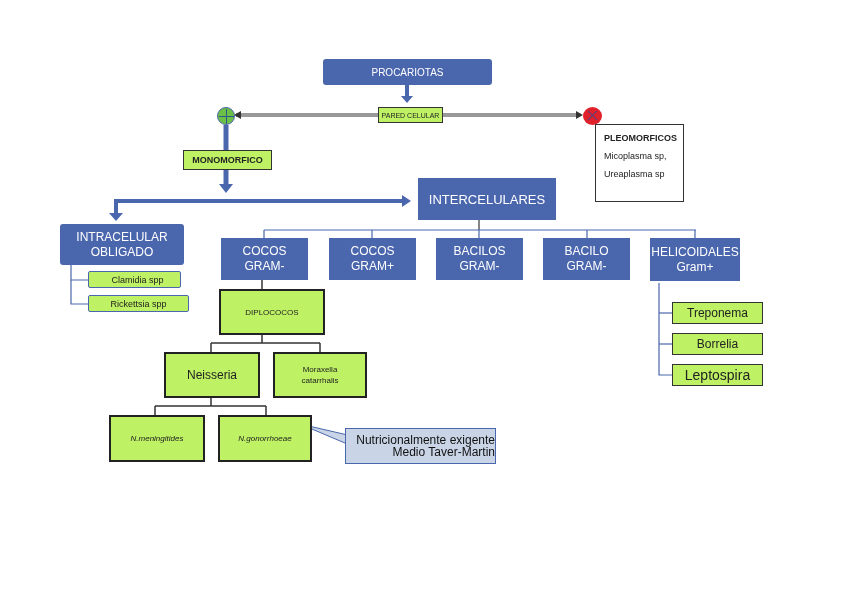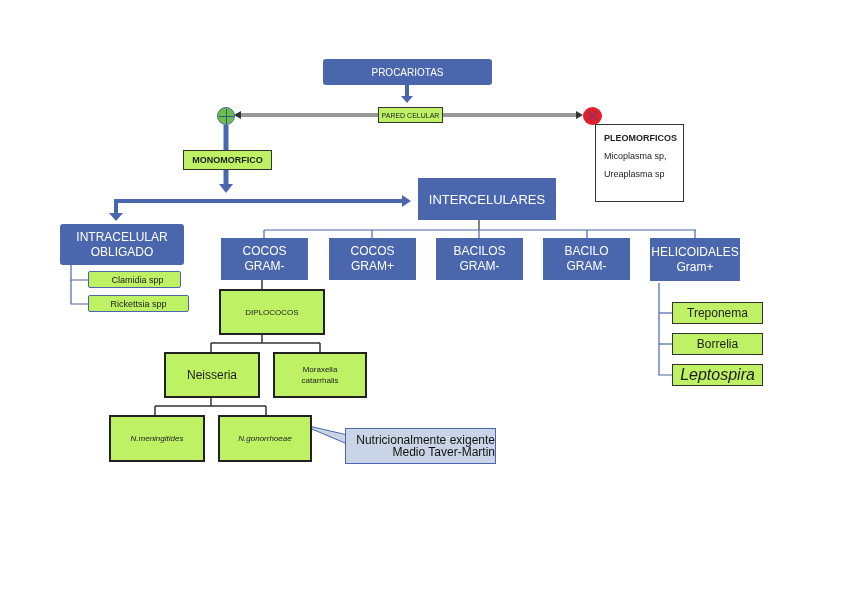--- a/index.html
+++ b/index.html
@@ -134,21 +134,21 @@
   <span>HELICOIDALES</span>
     <span>Gram+</span>
   </div>
 
 <div class="abs wbox" style="left:672px;top:302px;width:91px;height:22px;font-size:12px;">
     <span>Treponema</span>
   </div>
 <div class="abs wbox" style="left:672px;top:333px;width:91px;height:22px;font-size:12px;">
     <span>Borrelia</span>
   </div>
-<div class="abs wbox" style="left:672px;top:364px;width:91px;height:22px;font-size:16px;font-style:italic;">
+<div class="abs wbox" style="left:672px;top:364px;width:91px;height:22px;font-size:14px;">
     <span>Leptospira</span>
   </div>
 
 <div class="abs wbox" style="left:219px;top:289px;width:106px;height:46px;font-size:8px;border:2px solid #222;">
     <span>DIPLOCOCOS</span>
   </div>
 
 <div class="abs wbox" style="left:164px;top:352px;width:96px;height:46px;font-size:12px;border:2px solid #222;">
     <span>Neisseria</span>
   </div>

